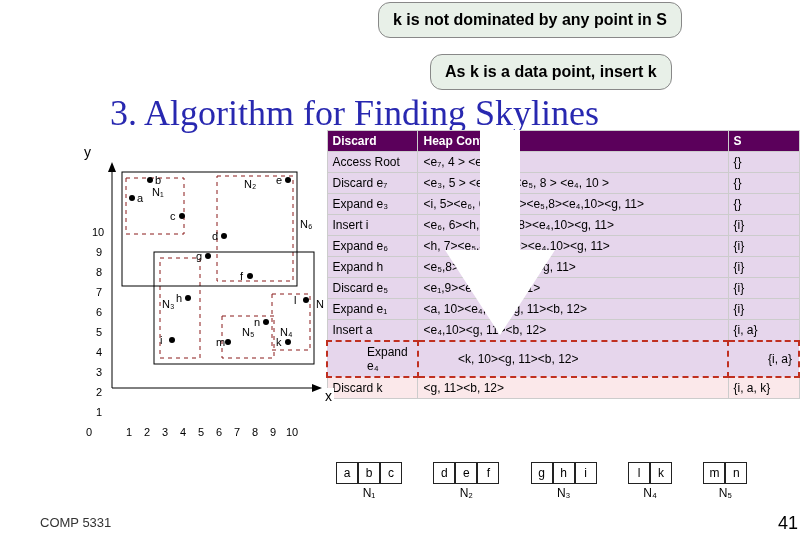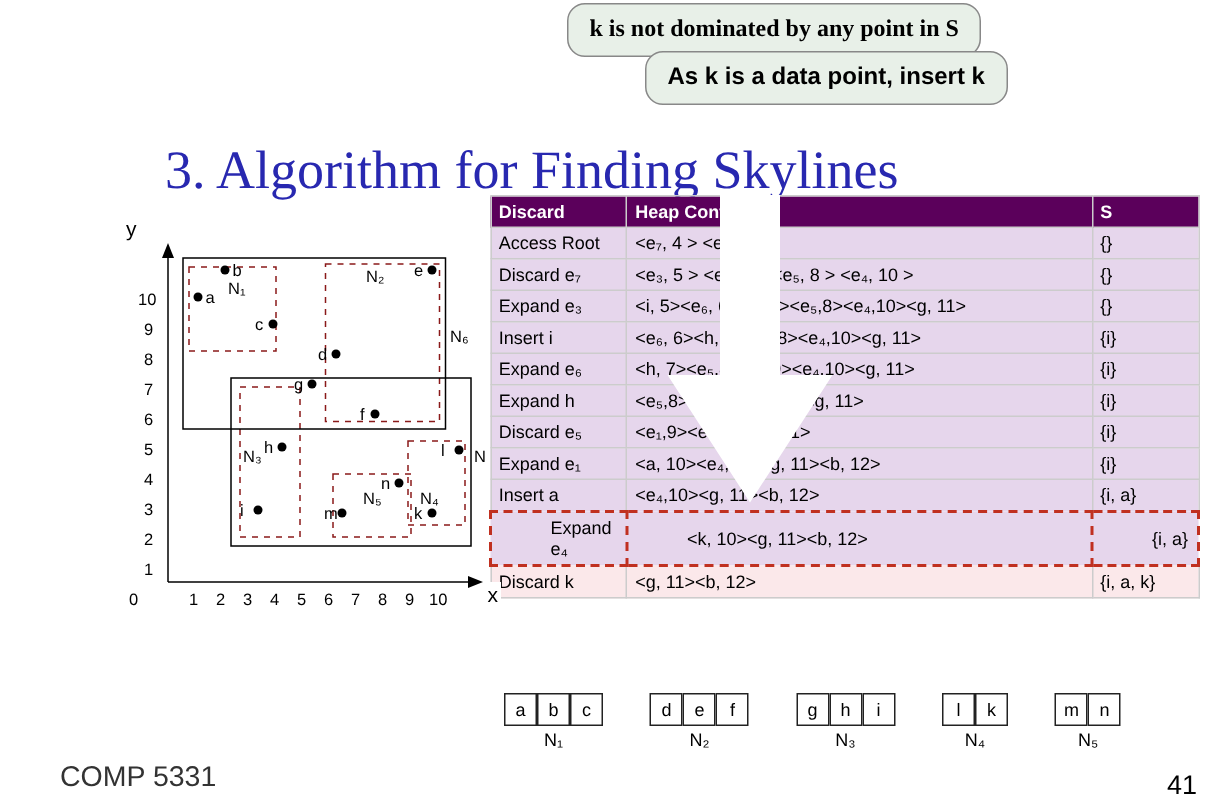--- a/index.html
+++ b/index.html
@@ -5,38 +5,38 @@
   body { margin:0; padding:0; width:810px; height:540px; background:#fff; font-family: Arial, sans-serif; position:relative; }
   .callout { position:absolute; background:#e8f0e8; border:1px solid #888; border-radius:12px; padding:8px 14px; font-weight:bold; font-size:16px; }
   .title { position:absolute; left:110px; top:92px; font-size:36px; color:#2828b0; font-family:"Comic Sans MS", cursive; font-weight:400; }
   .table-wrap { position:absolute; left:326px; top:130px; width:474px; border-collapse:collapse; font-size:12px; }
   .table-wrap th, .table-wrap td { border:1px solid #ccc; padding:3px 5px; text-align:left; }
   .table-wrap th { background:#5b005b; color:#fff; }
   .table-wrap td { background:#e6d6ec; }
   .table-wrap .last-row td { background:#fbe8ea; }
   .circled td { border:2px dashed #c03020 !important;padding-left:39px; }
   .chart { position:absolute; left:92px; top:158px; width:232px; height:260px; }
-  .chart .axisnum { position:absolute; font-size:11px; }
+  .chart .axisnum { position:absolute; font-size:11px;margin-top:32px; }
   .chart .ylabel { position:absolute; left:-8px; top:-14px; font-size:14px; }
   .chart .xlabel { position:absolute; right:-10px; bottom:14px; font-size:14px; background:#fff; padding:0 2px;}
   .chart svg { position:absolute; left:0; top:0; }
-  .footer { position:absolute; left:40px; bottom:10px; font-size:19px; color:#333; }
+  .footer { position:absolute; left:40px; bottom:10px; font-size:13px; color:#333; }
   .slidenum { position:absolute; right:12px; bottom:6px; font-size:18px; }
   .leaf-wrap { position:absolute; left:336px; top:462px; font-size:12px; }
   .leaf-group { display:inline-block; margin-right:28px; vertical-align:top; }
   .leaf-row { display:flex; }
   .leaf-cell { width:20px; height:20px; border:1px solid #222; display:flex; align-items:center; justify-content:center; background:#fff; }
   .leaf-label { text-align:center; margin-top:2px; font-size:12px; }
   .white-arrow { position:absolute; left:445px; top:130px; z-index:10; }
 </style>
 </head>
 <body>
 
-<div class="callout" style="left:378px; top:2px;font-family:Liberation Serif, serif;">k is not dominated by any point in S</div>
-<div class="callout" style="left:430px; top:34px;">As k is a data point, insert k</div>
+<div class="callout" style="left:378px; top:2px;">k is not dominated by any point in S</div>
+<div class="callout" style="left:430px; top:54px;">As k is a data point, insert k</div>
 
 <div class="title">3. Algorithm for Finding Skylines</div>
 
 <svg class="white-arrow" width="110" height="260">
   <polygon points="35,0 75,0 75,120 110,120 55,205 0,120 35,120" fill="#ffffff" stroke="none"></polygon>
 </svg>
 
 <table class="table-wrap">
   <tbody>
       <tr>

